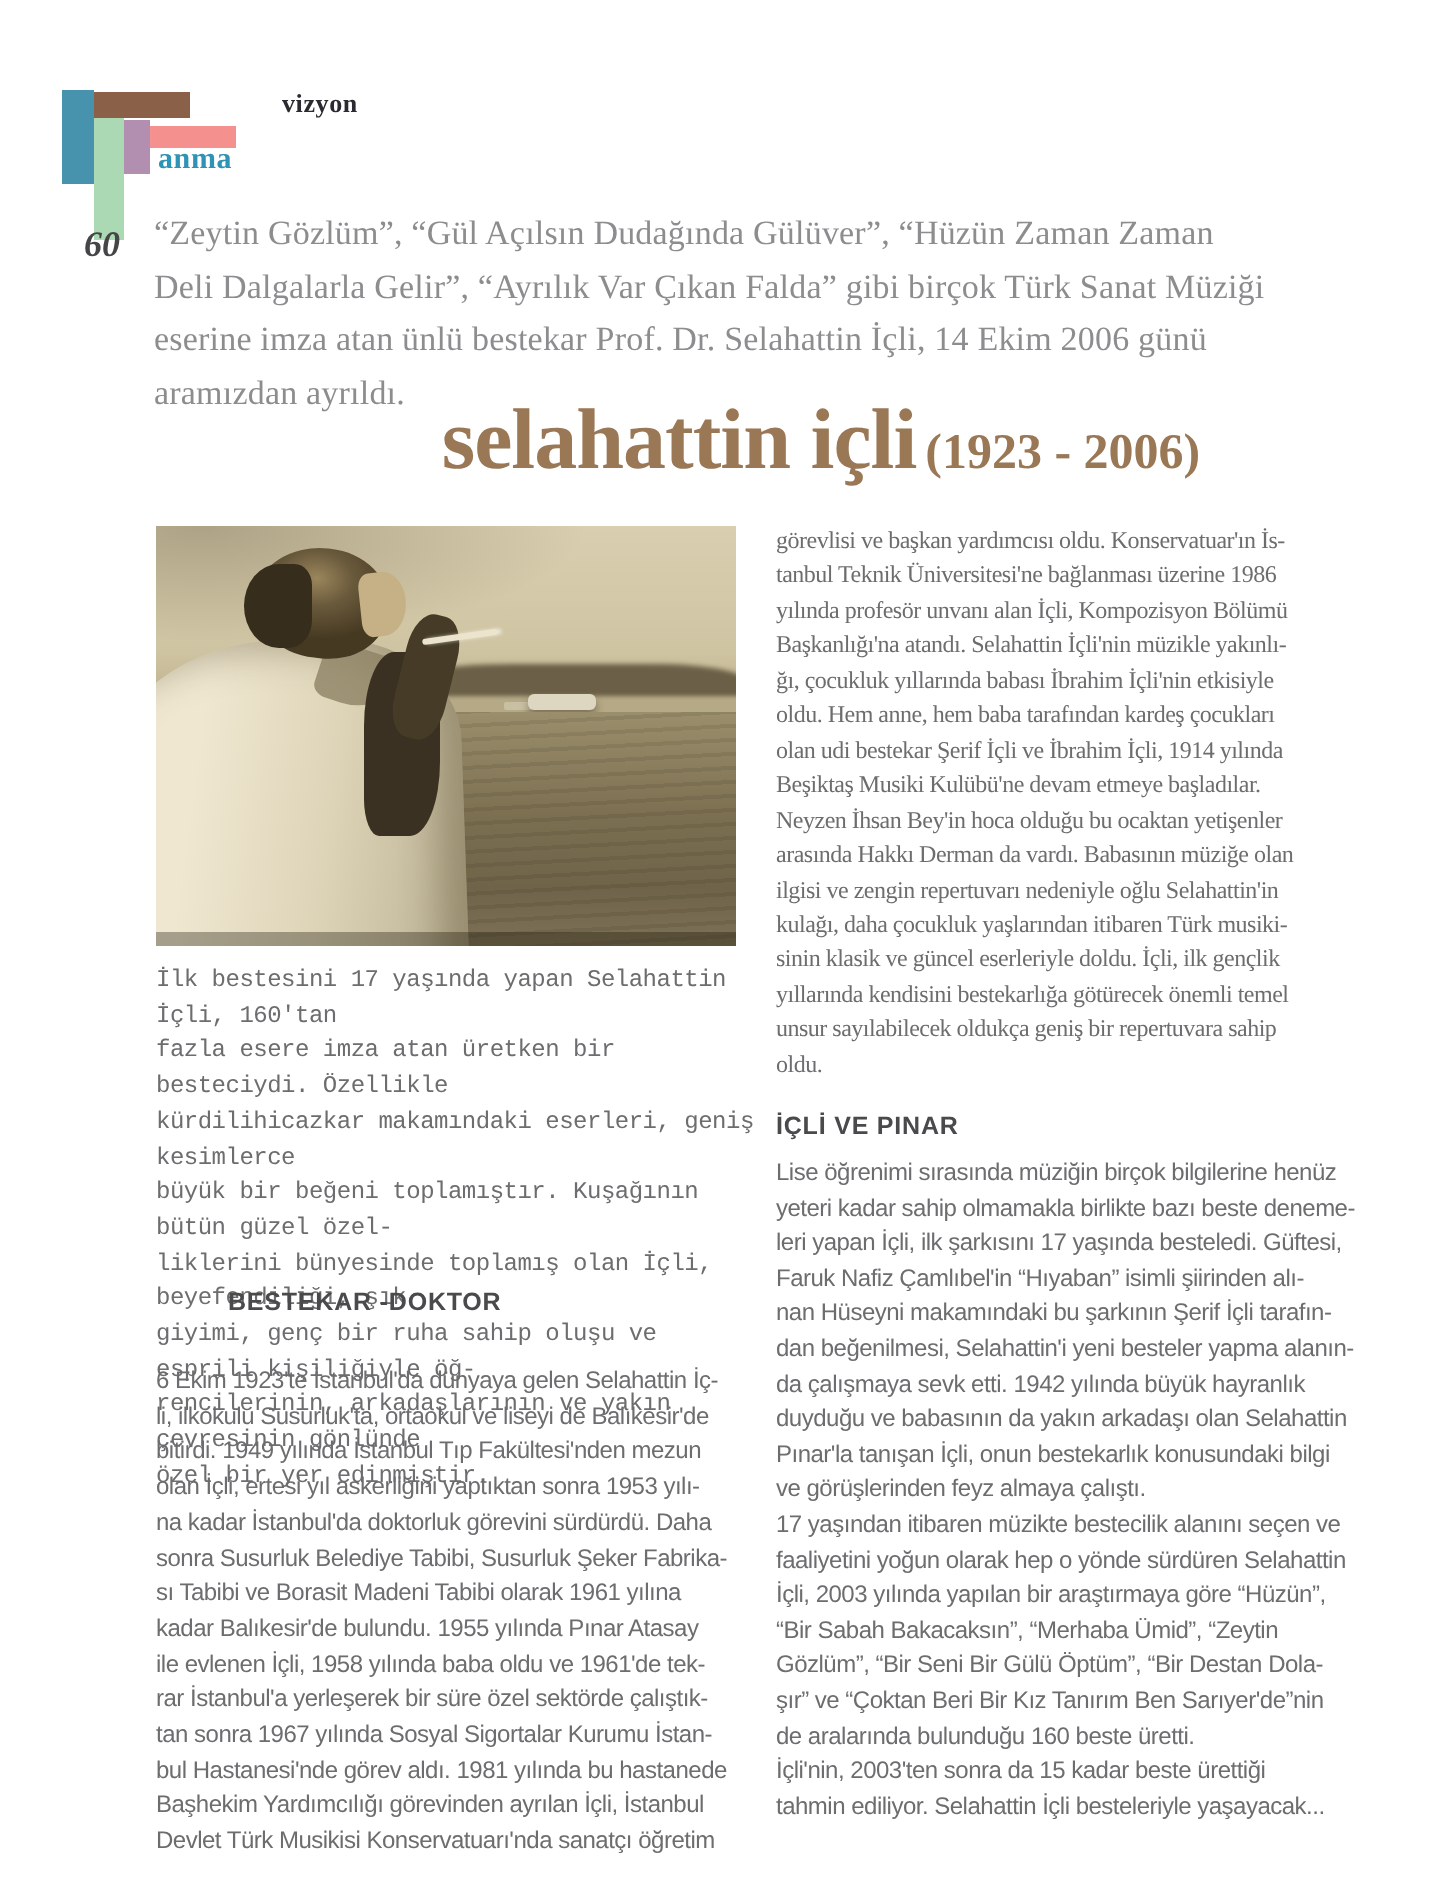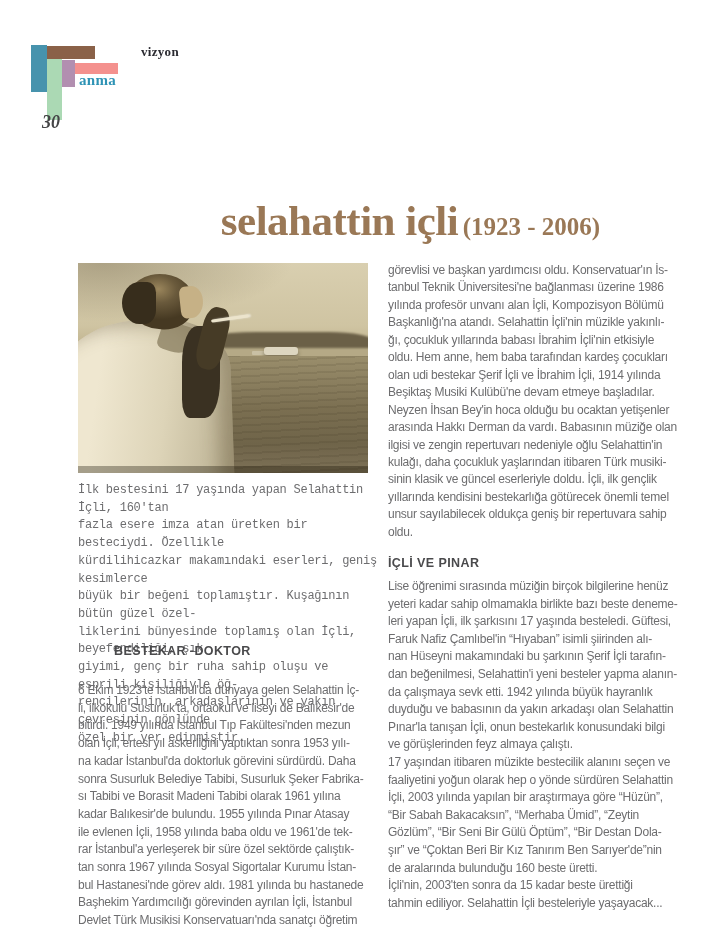--- a/index.html
+++ b/index.html
@@ -66,40 +66,44 @@
   #ph-bottom{left:0;bottom:0;width:100%;height:7px;background:rgba(30,24,10,.35);}
 
   
   .bodytext{font:12px/17.7px "Liberation Sans",sans-serif;color:#6d6d6f;
             letter-spacing:-.25px;white-space:pre-line;}
   .heading{font:bold 12.5px/15px "Liberation Sans",sans-serif;color:#4a4a4c;letter-spacing:.4px;}
 
   #caption      {left:78px;top:482px;width:302px;font-family:Liberation Mono, monospace;}
   #sec1-heading {left:78px;top:644px;padding-left:36px;}
   #sec1-body    {left:78px;top:661px;width:304px;margin-top:21px;}
-  #right-top    {left:388px;top:262px;width:315px;line-height:17.45px;}
+  #right-top    {left:388px;top:262px;width:315px;line-height:17.45px;font-family:Liberation Serif, serif;}
   #sec2-heading {left:388px;top:556px;}
   #sec2-body    {left:388px;top:578px;width:315px;line-height:17.6px;}
 </style>
 </head>
 <body>
 
 <div id="page">
 
   <div>
     <div class="block" id="mh-teal"></div>
     <div class="block" id="mh-brown"></div>
     <div class="block" id="mh-green"></div>
     <div class="block" id="mh-mauve"></div>
     <div class="block" id="mh-pink"></div>
     <div class="block" id="mh-vizyon">vizyon</div>
     <div class="block" id="mh-anma">anma</div>
-    <div class="block" id="page-num">30</div>
+    <div class="block" id="page-num">60</div>
   </div>
 
+  <div class="block" id="intro">“Zeytin Gözlüm”, “Gül Açılsın Dudağında Gülüver”, “Hüzün Zaman Zaman
+Deli Dalgalarla Gelir”, “Ayrılık Var Çıkan Falda” gibi birçok Türk Sanat Müziği
+eserine imza atan ünlü bestekar Prof. Dr. Selahattin İçli, 14 Ekim 2006 günü
+aramızdan ayrıldı.</div>
 
   <div class="block" id="title-row">
     <span id="title-name">selahattin içli</span>
     <span id="title-years">(1923 - 2006)</span>
   </div>
 
   <div class="block" id="photo">
     <div class="ph" id="ph-sky-shade"></div>
     <div class="ph" id="ph-hills"></div>
     <div class="ph" id="ph-shore"></div>

